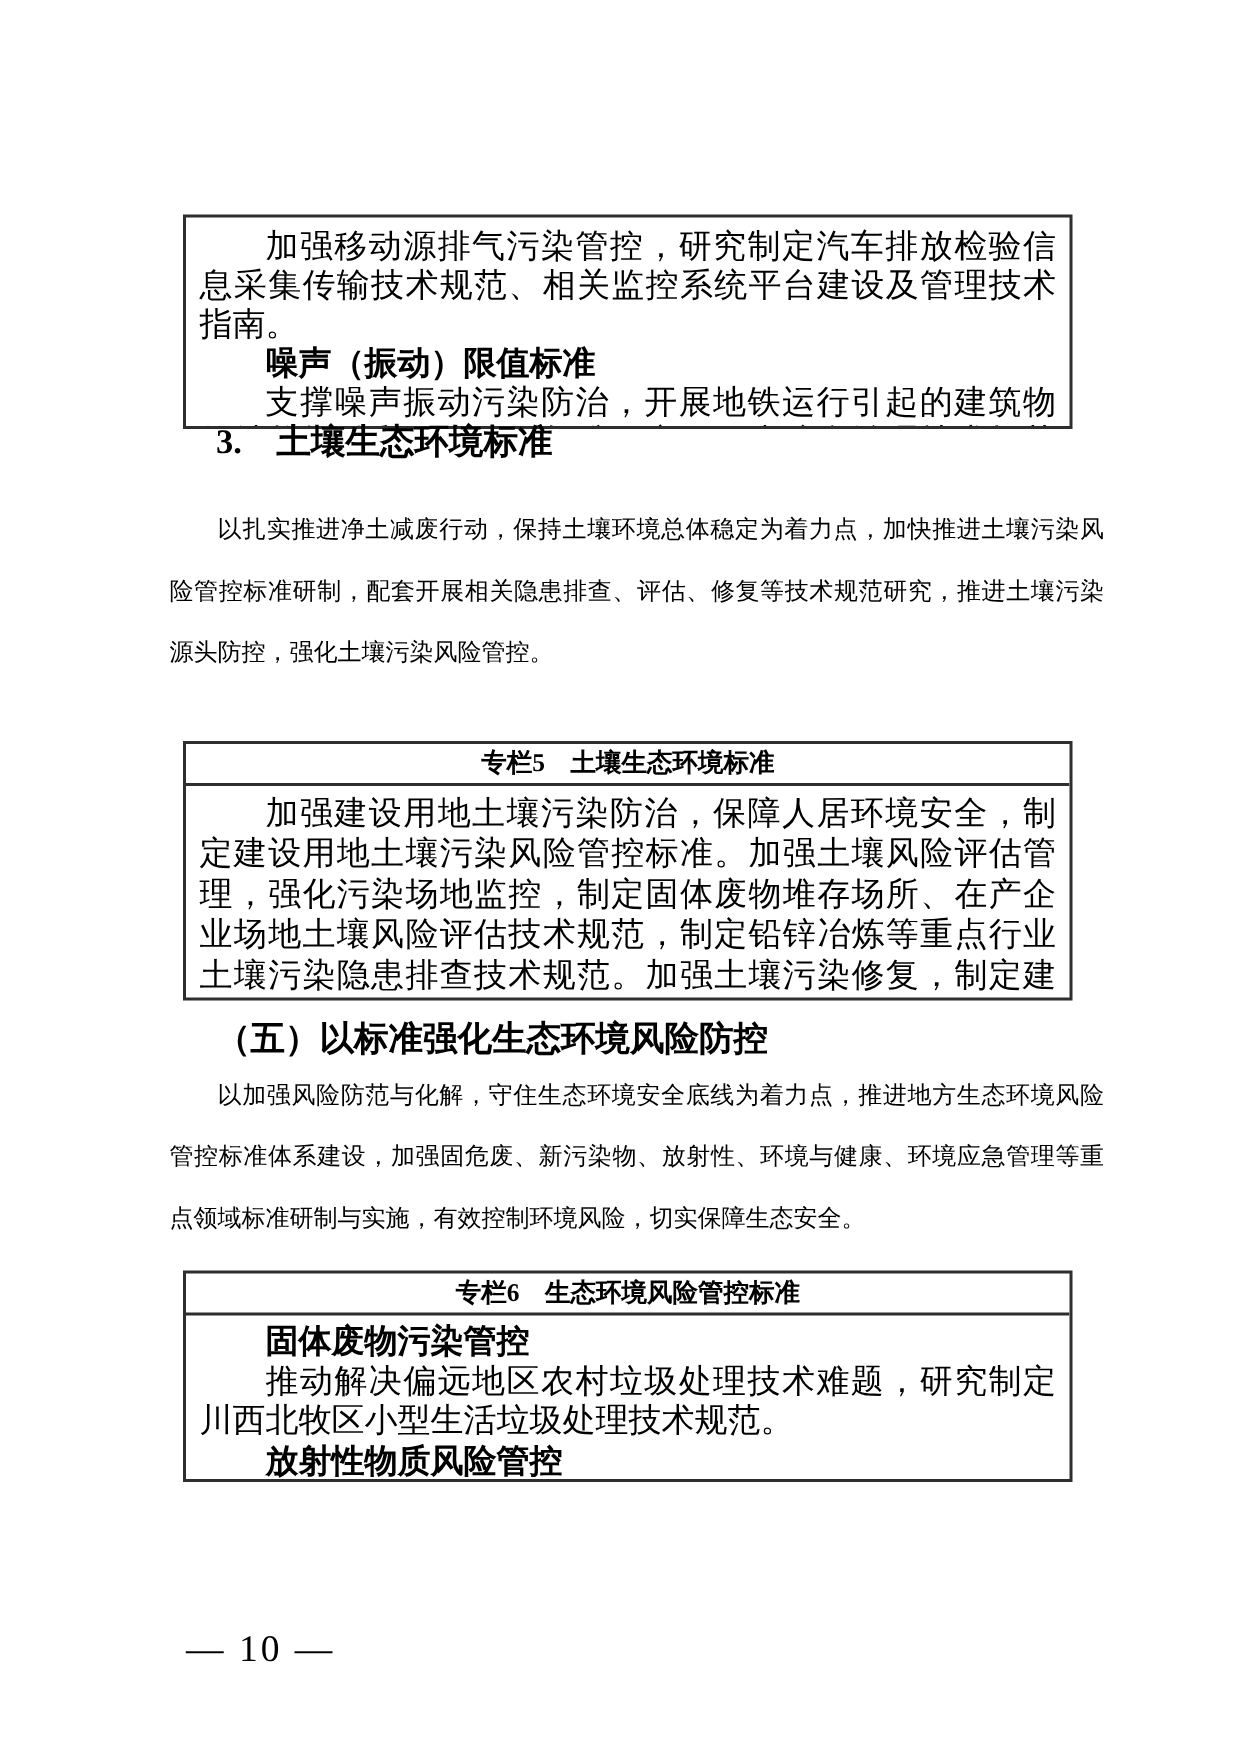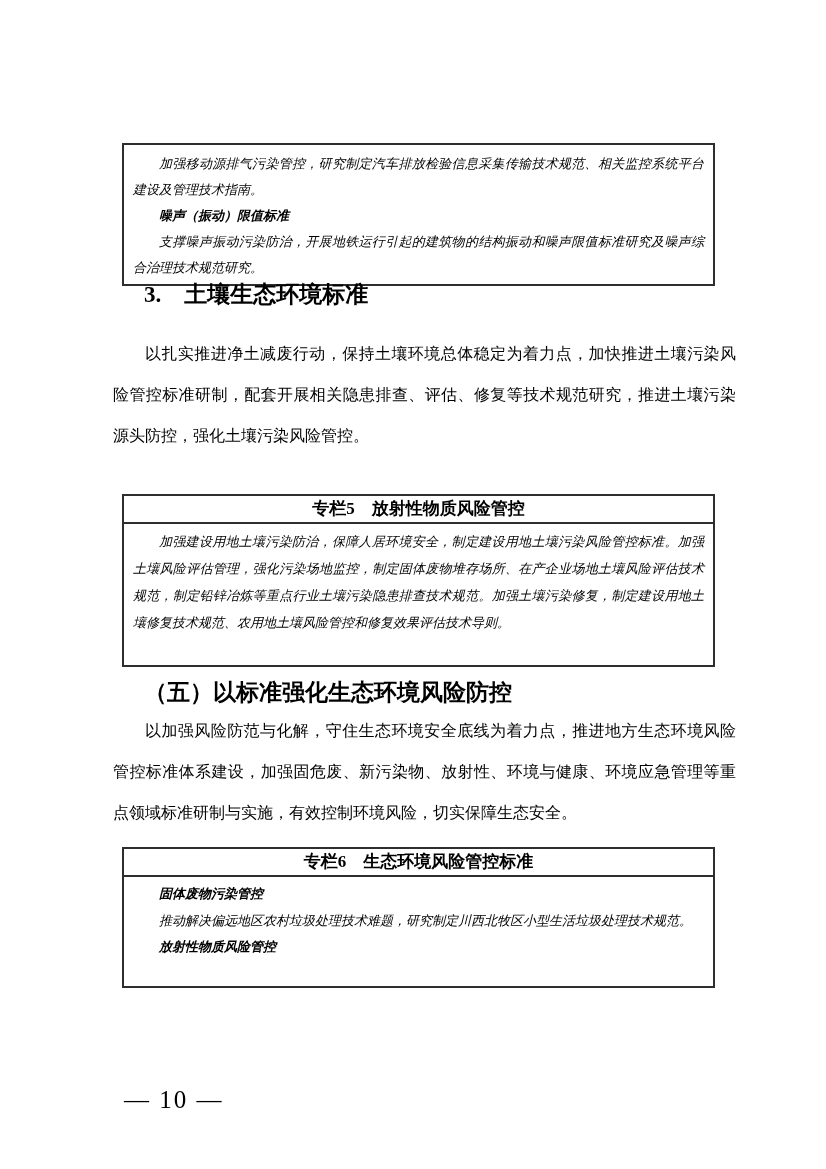--- a/index.html
+++ b/index.html
@@ -26,24 +26,23 @@
   .callout-title {
     font-weight: bold;
     text-align: center;
     font-size: 17px;
     line-height: 26px;
     border-bottom: 2px solid #2e2e2e;
     white-space: pre-wrap;
   }
   .callout-body {
     padding: 4px 9px 5px 9px;
-    font-size: 13px;
+    font-size: 22px;
     line-height: 27px;
     text-align: justify;
-    font-style: italic;
   }
   .callout-body p { text-indent: 2em; }
   .callout-body .sub-bold { font-weight: bold; }
 
   #box-noise { top: 143px; height: 143px; }
   #box-noise .callout-body { line-height: 26px; padding-top: 6px; }
   #box-soil  { top: 494px; height: 173px; }
   #box-risk  { top: 847px; height: 141px; }
   #box-risk .callout-body { line-height: 26.5px; }
 
@@ -95,21 +94,21 @@
       <p class="sub-bold">噪声（振动）限值标准</p>
       <p>支撑噪声振动污染防治，开展地铁运行引起的建筑物的结构振动和噪声限值标准研究及噪声综合治理技术规范研究。</p>
     </div>
   </div>
 
   <div class="heading" id="heading-soil">3.　土壤生态环境标准</div>
 
   <p class="para" id="para-soil">以扎实推进净土减废行动，保持土壤环境总体稳定为着力点，加快推进土壤污染风险管控标准研制，配套开展相关隐患排查、评估、修复等技术规范研究，推进土壤污染源头防控，强化土壤污染风险管控。</p>
 
   <div class="callout" id="box-soil">
-    <div class="callout-title">专栏5　放射性物质风险管控</div>
+    <div class="callout-title">专栏5　土壤生态环境标准</div>
     <div class="callout-body">
       <p>加强建设用地土壤污染防治，保障人居环境安全，制定建设用地土壤污染风险管控标准。加强土壤风险评估管理，强化污染场地监控，制定固体废物堆存场所、在产企业场地土壤风险评估技术规范，制定铅锌冶炼等重点行业土壤污染隐患排查技术规范。加强土壤污染修复，制定建设用地土壤修复技术规范、农用地土壤风险管控和修复效果评估技术导则。</p>
     </div>
   </div>
 
   <div class="heading" id="heading-risk">（五）以标准强化生态环境风险防控</div>
 
   <p class="para" id="para-risk">以加强风险防范与化解，守住生态环境安全底线为着力点，推进地方生态环境风险管控标准体系建设，加强固危废、新污染物、放射性、环境与健康、环境应急管理等重点领域标准研制与实施，有效控制环境风险，切实保障生态安全。</p>
 
   <div class="callout" id="box-risk">

